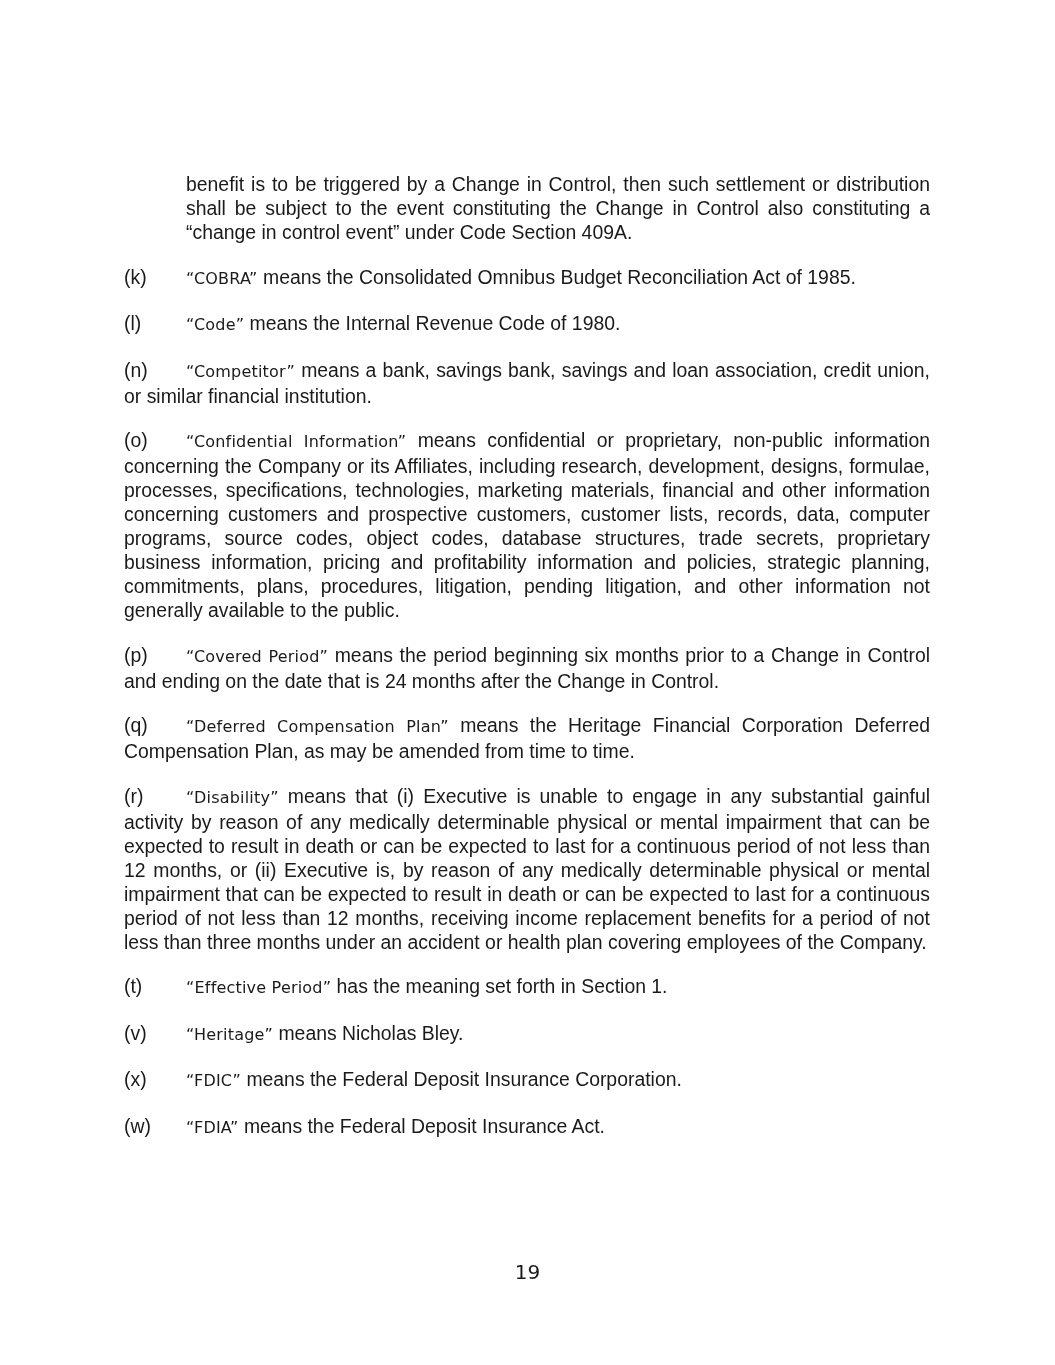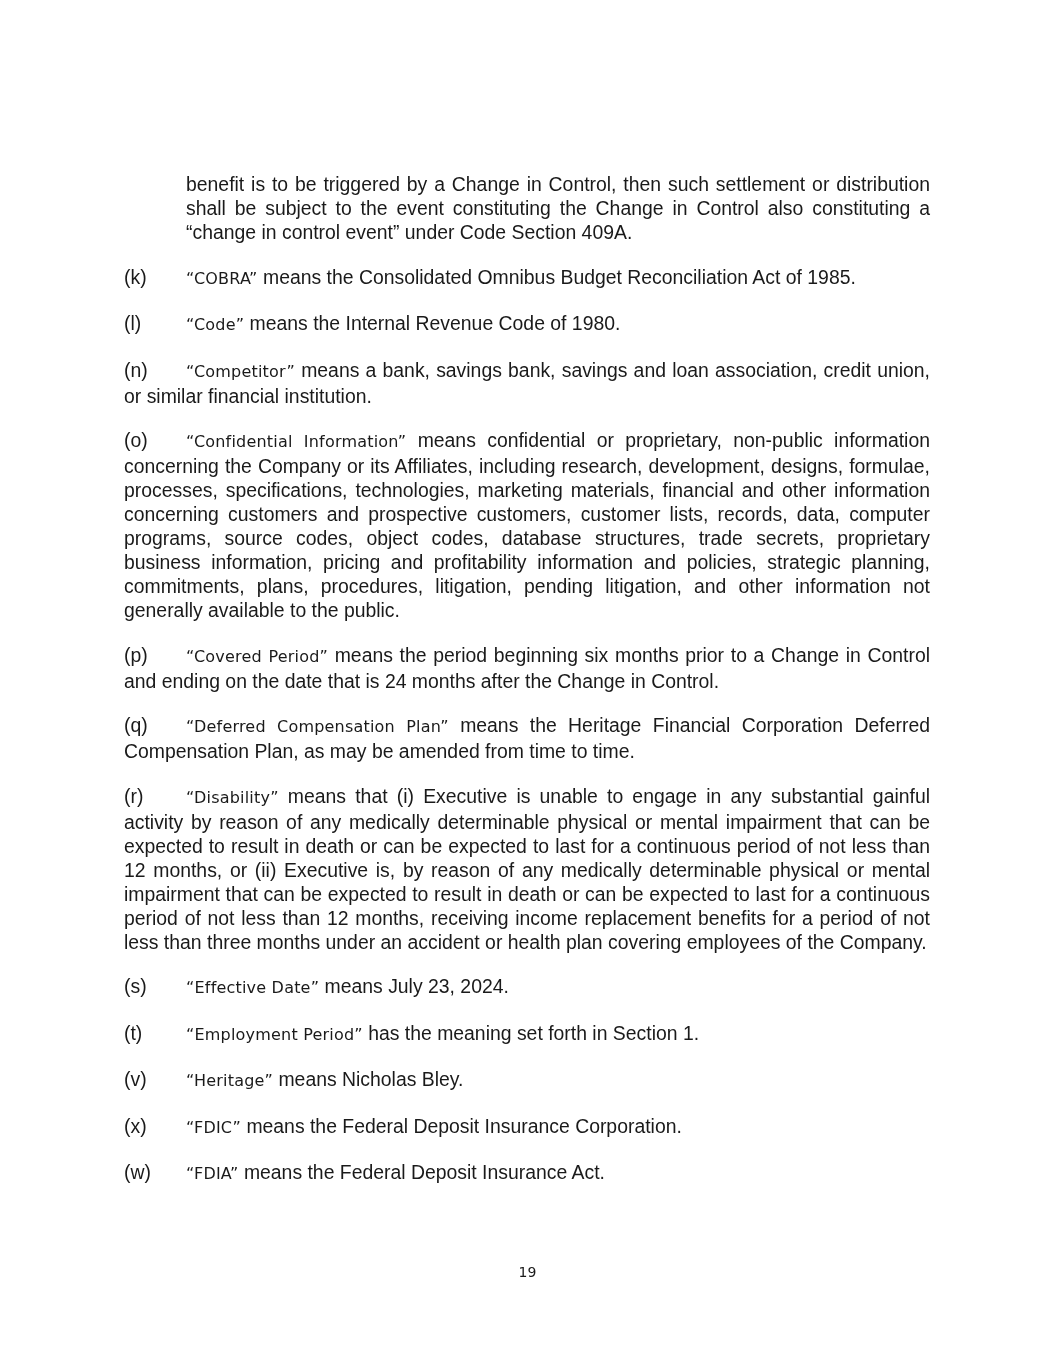--- a/index.html
+++ b/index.html
@@ -43,21 +43,21 @@
     .single {
       text-align: left;
     }
     .page-number {
       position: absolute;
       top: 1260px;
       left: 0;
       width: 1055px;
       text-align: center;
       font-family: "DejaVu Sans", sans-serif;
-      font-size: 14px;
+      font-size: 20px;
     }
   </style>
 </head>
 <body>
 
 <div class="page">
   <p class="para indented">benefit is to be triggered by a Change in Control, then such settlement or distribution shall be subject to the event constituting the Change in Control also constituting a “change in control event” under Code Section 409A.</p>
 
   <p class="para single">
     <span class="letter">(k)</span><span class="term">“COBRA”</span><span> means the Consolidated Omnibus Budget Reconciliation Act of 1985.</span>
@@ -81,26 +81,23 @@
   </p>
 
   <p class="para">
     <span class="letter">(q)</span><span class="term">“Deferred Compensation Plan”</span><span> means the Heritage Financial Corporation Deferred Compensation Plan, as may be amended from time to time.</span>
   </p>
 
   <p class="para">
     <span class="letter">(r)</span><span class="term">“Disability”</span><span> means that (i) Executive is unable to engage in any substantial gainful activity by reason of any medically determinable physical or mental impairment that can be expected to result in death or can be expected to last for a continuous period of not less than 12 months, or (ii) Executive is, by reason of any medically determinable physical or mental impairment that can be expected to result in death or can be expected to last for a continuous period of not less than 12 months, receiving income replacement benefits for a period of not less than three months under an accident or health plan covering employees of the Company.</span>
   </p>
 
-  <p class="para single">
-    <span class="letter">(s)</span><span class="term">“Effective Date”</span><span> means July 23, 2024.</span>
-  </p>
 
   <p class="para single">
-    <span class="letter">(t)</span><span class="term">“Employment Period”</span><span> has the meaning set forth in Section 1.</span>
+    <span class="letter">(t)</span><span class="term">“Effective Period”</span><span> has the meaning set forth in Section 1.</span>
   </p>
 
 
   <p class="para single">
     <span class="letter">(v)</span><span class="term">“Heritage”</span><span> means Nicholas Bley.</span>
   </p>
 
   <p class="para single">
     <span class="letter">(x)</span><span class="term">“FDIC”</span><span> means the Federal Deposit Insurance Corporation.</span>
   </p>

